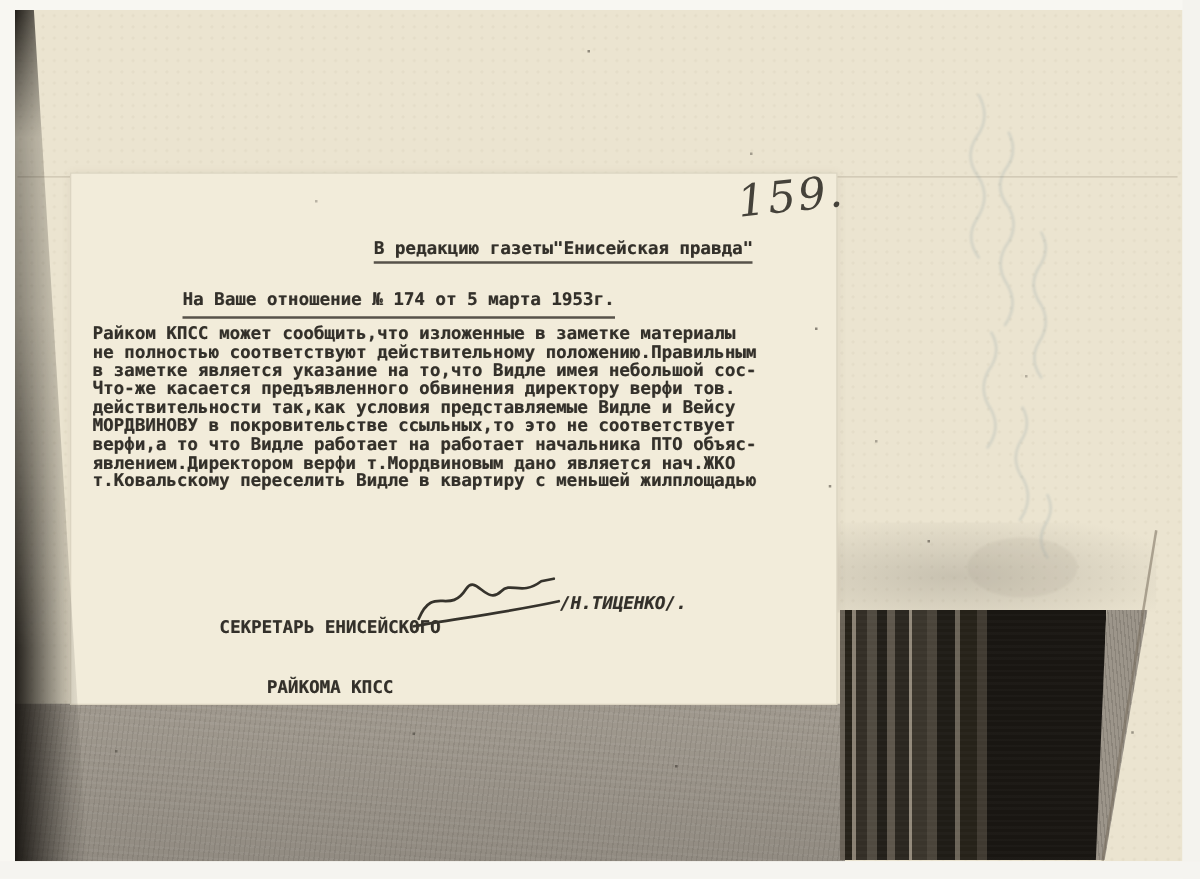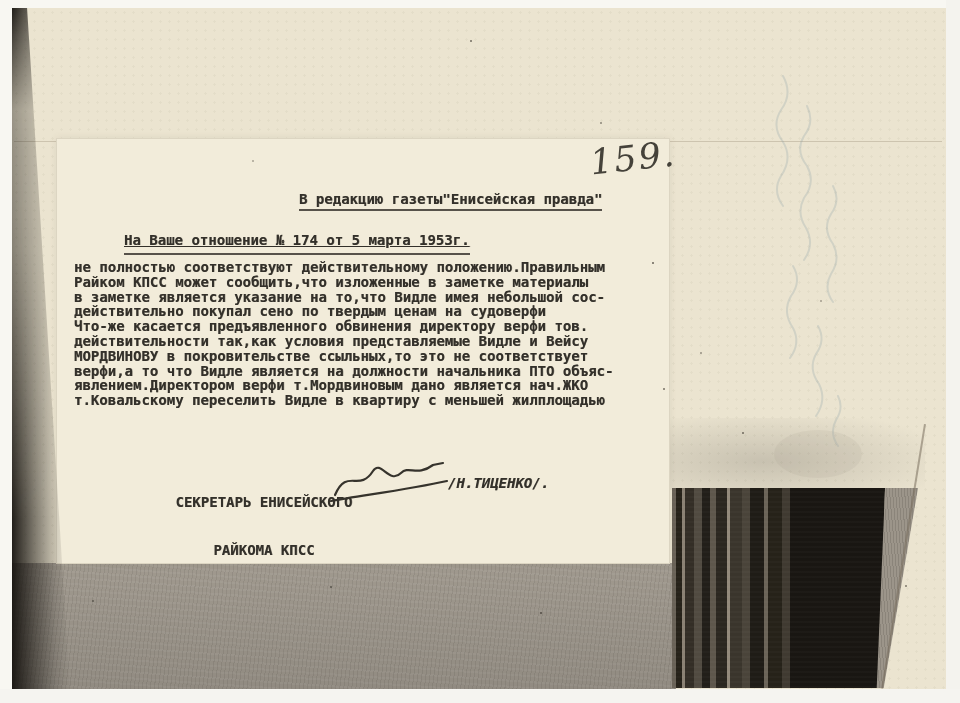--- a/index.html
+++ b/index.html
@@ -27,22 +27,22 @@
     border:1px solid rgba(105,92,70,0.16);
     box-shadow:0 0 7px rgba(105,92,70,0.10);
   }
   .typed {
     color:#33302a; font-weight:bold; font-size:14px;
     text-shadow:0.4px 0 0 rgba(52,49,41,0.55);
     white-space:pre;
   }
   .recipient { position:absolute; left:242px; top:52px;
     border-bottom:2px solid rgba(48,44,38,0.8); padding-bottom:2px; }
-  .reference { position:absolute; left:67px; top:93px;
-    border-bottom:2px solid rgba(48,44,38,0.8); padding-bottom:5px;text-decoration:underline; }
+  .reference { position:absolute; left:89px; top:93px;
+    border-bottom:2px solid rgba(48,44,38,0.8); padding-bottom:5px; }
   .body-text { position:absolute; left:17px; top:121px; line-height:14.8px; }
   .sig-block { position:absolute; left:115px; top:323px; width:184px;
     text-align:center; line-height:16px; }
   .sig-name  { position:absolute; left:391px; top:336px;font-style:italic; }
   .sig-squiggle { position:absolute; left:272px; top:316px; }
   
   .page-number {
     position:absolute; left:590px; top:138px;
     font-family:"DejaVu Serif","Liberation Serif",serif;
     font-style:italic; font-size:35px; color:#45423a;
@@ -136,28 +136,27 @@
       <path d="M75,330 q6,12 -2,24 q-7,13 2,26"></path>
     </g>
     <ellipse cx="55" cy="388" rx="44" ry="24" fill="#8b8578" opacity="0.22"></ellipse>
   </svg>
 
   <div class="note-paper">
     <div class="typed recipient">В редакцию газеты"Енисейская правда"</div>
     <div class="typed reference">На Ваше отношение № 174 от 5 марта 1953г.</div>
 
     <div class="body-text">
+      <div class="typed">Райком КПСС может сообщить,что изложенные в заметке материалы</div>
       <div class="typed">не полностью соответствуют действительному положению.Правильным</div>
-      <div class="typed">Райком КПСС может сообщить,что изложенные в заметке материалы</div>
       <div class="typed">в заметке является указание на то,что Видле имея небольшой сос-</div>
-      <div class="typed">действительно покупал сено по твердым ценам на судоверфи</div>
       <div class="typed">Что-же касается предъявленного обвинения директору верфи тов.</div>
       <div class="typed">действительности так,как условия представляемые Видле и Вейсу</div>
       <div class="typed">МОРДВИНОВУ в покровительстве ссыльных,то это не соответствует</div>
-      <div class="typed">верфи,а то что Видле является на должности начальника ПТО объяс-</div>
+      <div class="typed">верфи,а то что Видле работает на работает начальника ПТО объяс-</div>
       <div class="typed">явлением.Директором верфи т.Мордвиновым дано является нач.ЖКО</div>
       <div class="typed">т.Ковальскому переселить Видле в квартиру с меньшей жилплощадью</div>
     </div>
 
     <div class="typed sig-block">
       <div>СЕКРЕТАРЬ ЕНИСЕЙСКОГО</div>
       <div>РАЙКОМА КПСС</div>
     </div>
 
     <svg class="sig-squiggle" width="124" height="52" viewBox="0 0 124 52">

